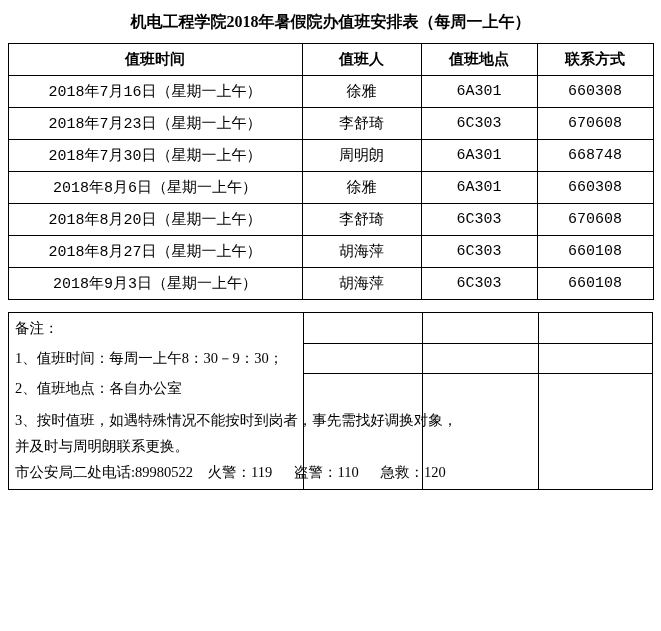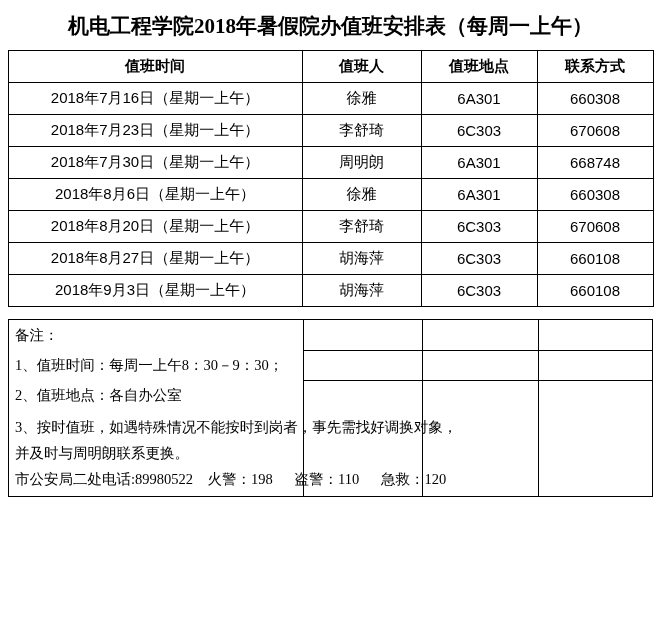--- a/index.html
+++ b/index.html
@@ -15,40 +15,40 @@
     overflow: hidden;
   }
   .page {
     width: 661px;
     height: 631px;
     box-sizing: border-box;
     position: relative;
   }
   .doc-title {
     text-align: center;
-    font-size: 21px;
+    font-size: 16px;
     font-weight: bold;
     letter-spacing: 0px;
     padding: 12px 0 10px 0;
     font-family: "Liberation Serif", "DejaVu Serif", serif;
   }
   table.sched {
     border-collapse: collapse;
     width: 645px;
     margin: 0 auto;
     table-layout: fixed;
   }
   table.sched td, table.sched th {
     border: 1px solid #000000;
     font-weight: normal;
     font-size: 15px;
     text-align: center;
     height: 31px;
     padding: 0 2px;
-    font-family: Liberation Sans, sans-serif;
+    font-family: Liberation Mono, monospace;
   }
   table.sched thead td {
     font-weight: bold;
     font-size: 15px;
   }
   .col-time { width: 294px; }
   .col-person { width: 119px; }
   .col-place { width: 116px; }
   .col-contact { width: 116px; }
   .notes-wrap {
@@ -170,17 +170,17 @@
       <div class="vline v2"></div>
       <div class="vline v3"></div>
       <div class="hcut" style="top:30px;"></div>
       <div class="hcut" style="top:60px;"></div>
 
       <div class="note-line">备注：</div>
       <div class="note-line">1、值班时间：每周一上午8：30－9：30；</div>
       <div class="note-line">2、值班地点：各自办公室</div>
       <div class="note-two" style="padding-top:4px;">3、按时值班，如遇特殊情况不能按时到岗者，事先需找好调换对象，</div>
       <div class="note-two">并及时与周明朗联系更换。</div>
-      <div class="note-two" style="padding-bottom:4px;">市公安局二处电话:89980522    火警：198      盗警：110      急救：120</div>
+      <div class="note-two" style="padding-bottom:4px;">市公安局二处电话:89980522    火警：119      盗警：110      急救：120</div>
     </div>
   </div>
 
 </div>
 
 </body></html>

